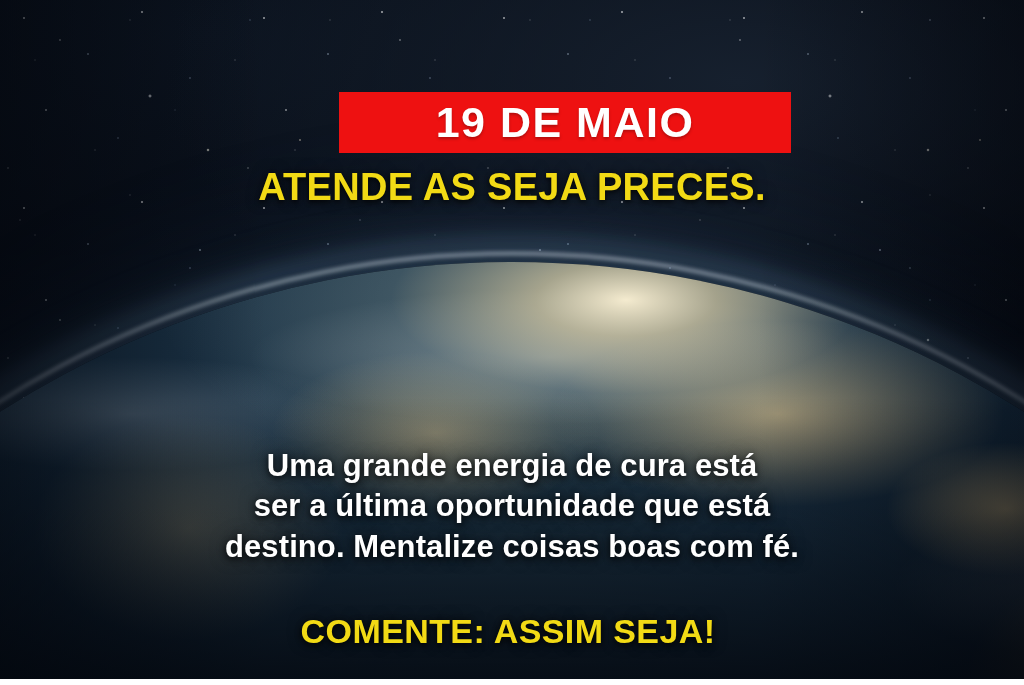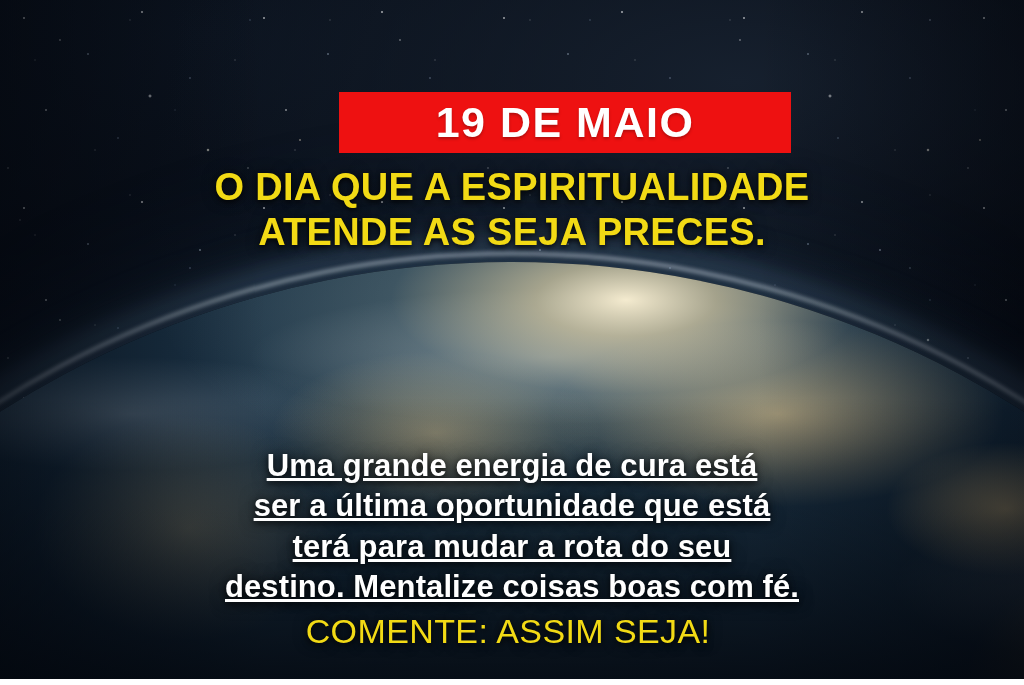--- a/index.html
+++ b/index.html
@@ -217,31 +217,31 @@
     right: 0;
     top: 446px;
     text-align: center;
     color: #ffffff;
     font-size: 31px;
     font-weight: bold;
     line-height: 1.30;
     letter-spacing: .1px;
     text-shadow: 0 2px 6px rgba(0,0,0,.80), 0 0 16px rgba(0,0,0,.55);
   }
-  .body-copy .bc-line { display: block; text-decoration: underline; }
+  .body-copy .bc-line { display: block; }
 
   .cta {
     position: absolute;
     left: 0;
     right: 8px;
     top: 614px;
     text-align: center;
     color: #f2da15;
     font-size: 34px;
-    font-weight: normal;
+    font-weight: bold;
     letter-spacing: .4px;
     line-height: 1;
     text-shadow: 0 2px 6px rgba(0,0,0,.85), 0 0 14px rgba(0,0,0,.55);
   }
 
   .bottom-strip {
     position: absolute;
     left: 0;
     right: 0;
     bottom: 0;
@@ -272,28 +272,26 @@
 
   <div class="vignette"></div>
 
   <div class="content">
 
     <div class="date-banner">
       <span class="date-banner-text">19 DE MAIO</span>
     </div>
 
     <div class="headline">
-      <span class="hl-line">O DIA QUE A ESPIRITUALIDADE</span>
       <span class="hl-line">ATENDE AS SEJA PRECES.</span>
     </div>
 
     <div class="body-copy">
       <span class="bc-line">Uma grande energia de cura está</span>
       <span class="bc-line">ser a última oportunidade que está</span>
-      <span class="bc-line">terá para mudar a rota do seu</span>
       <span class="bc-line">destino. Mentalize coisas boas com fé.</span>
     </div>
 
     <div class="cta">COMENTE: ASSIM SEJA!</div>
   </div>
 
   <div class="bottom-strip"></div>
 </div>
 
 </body></html>

